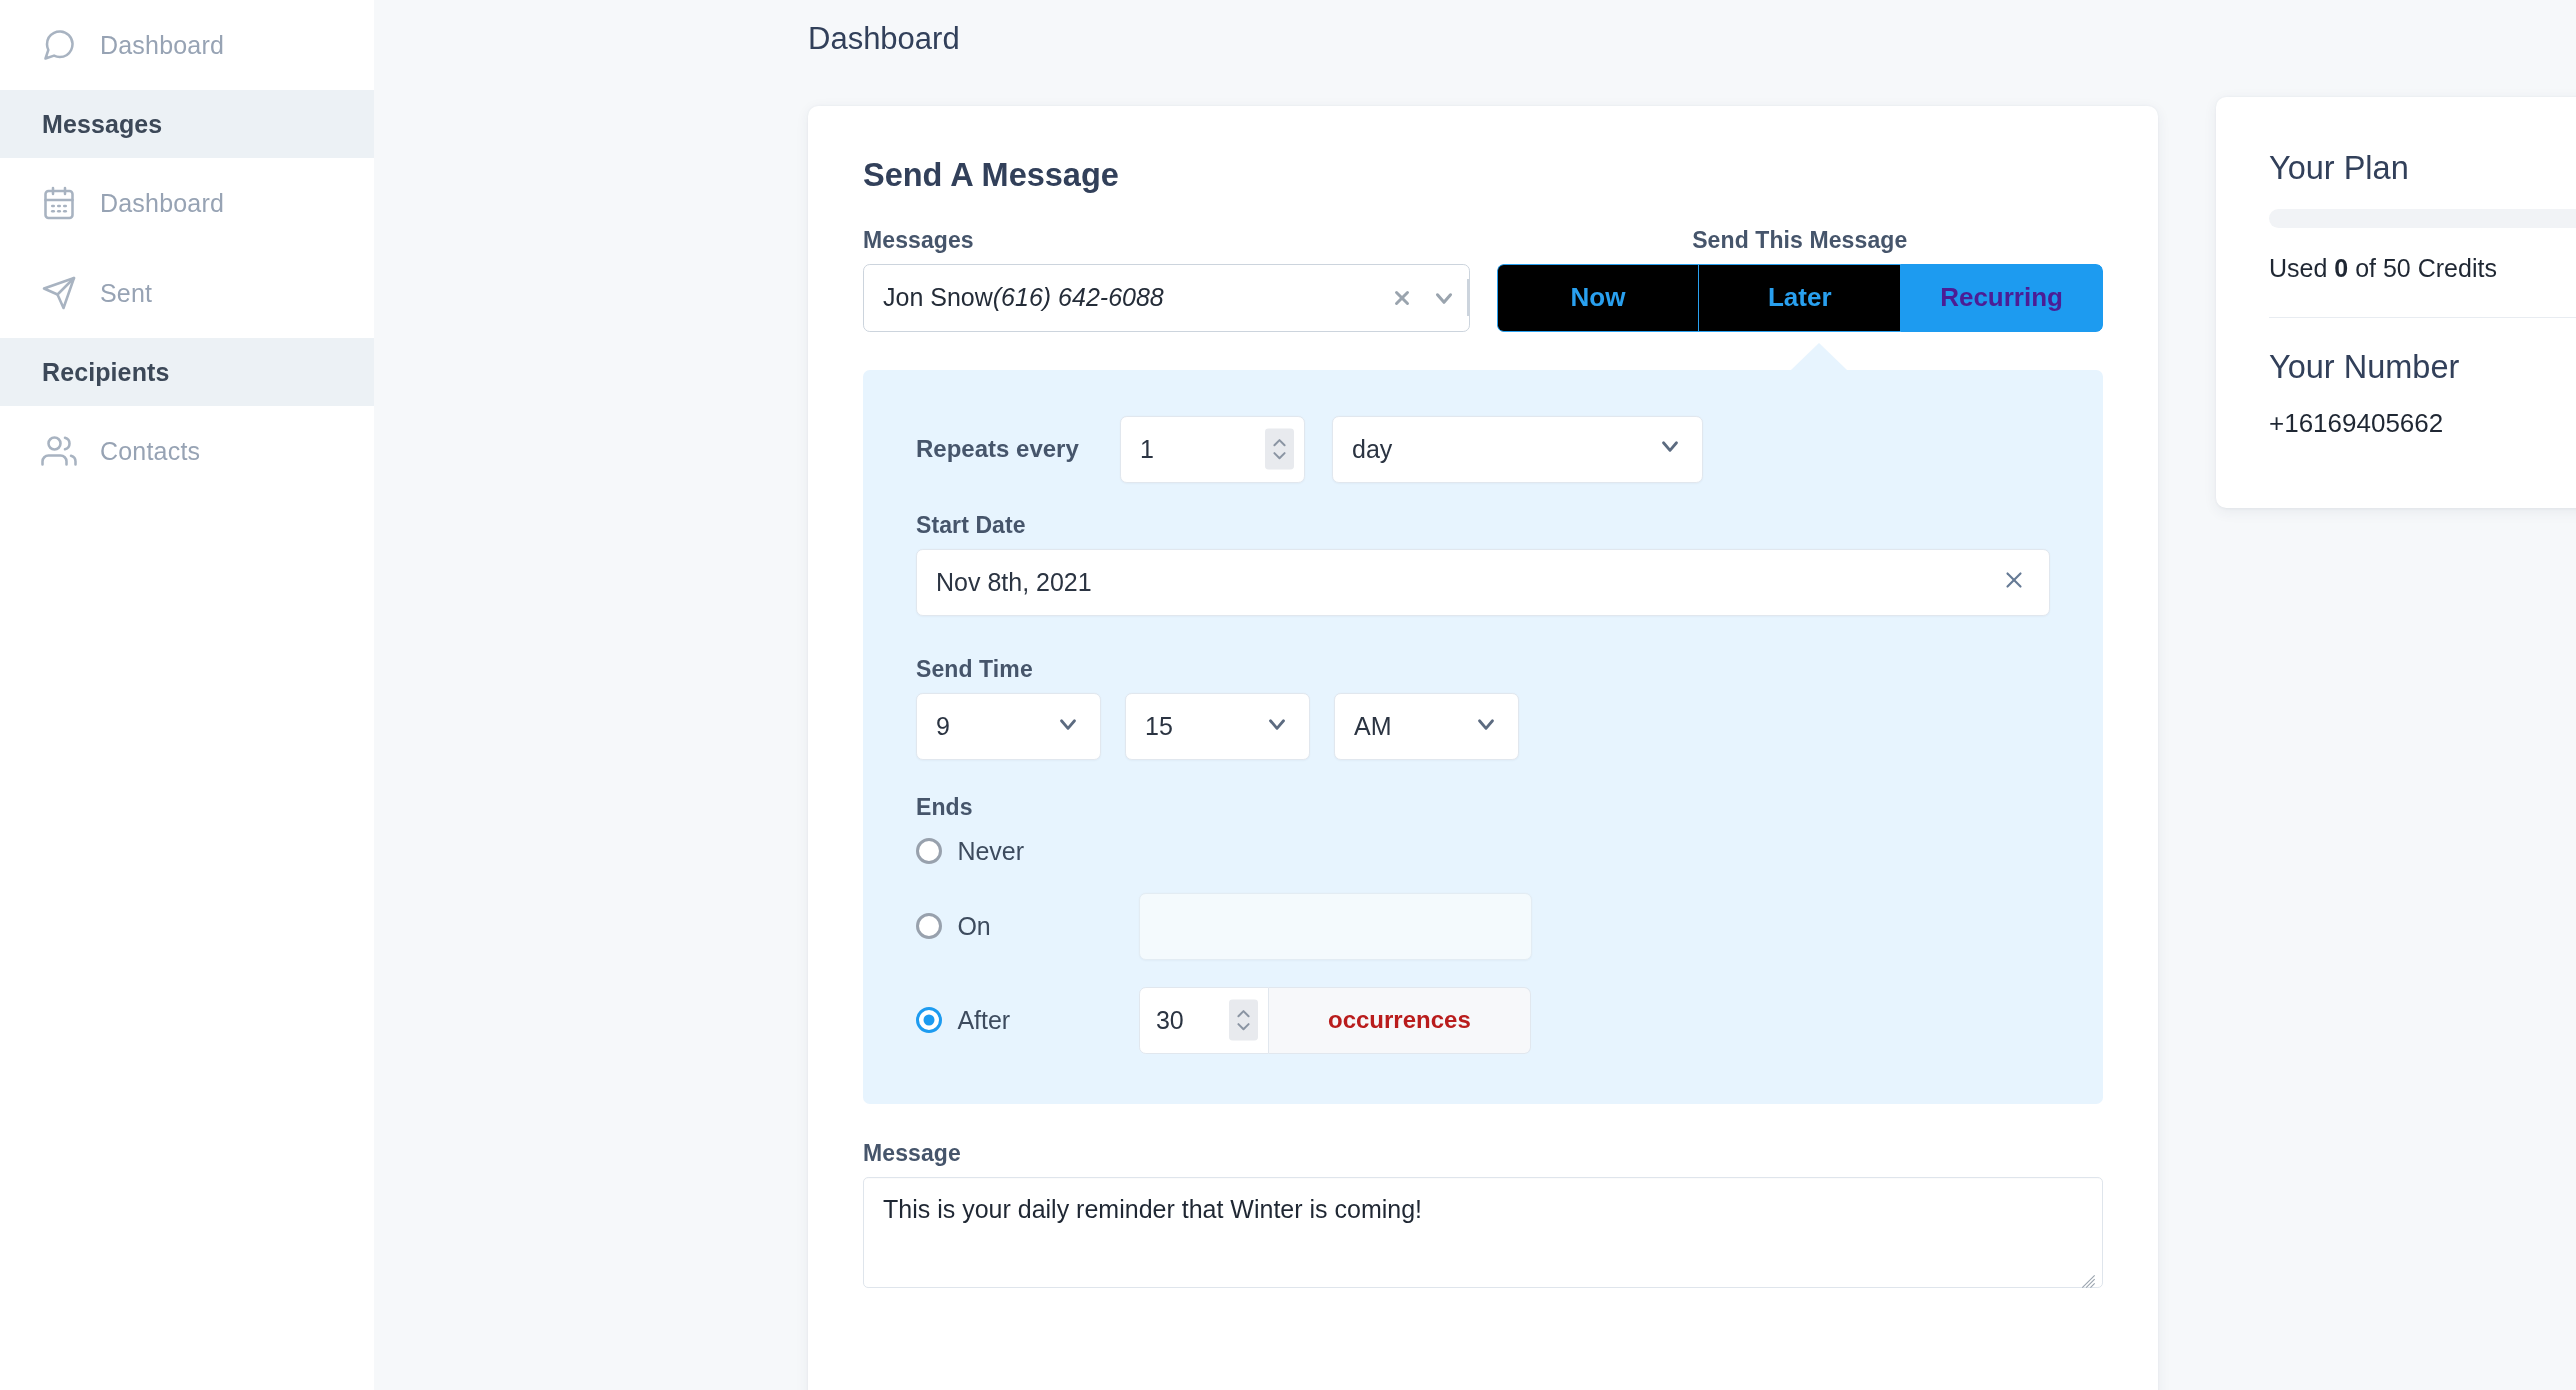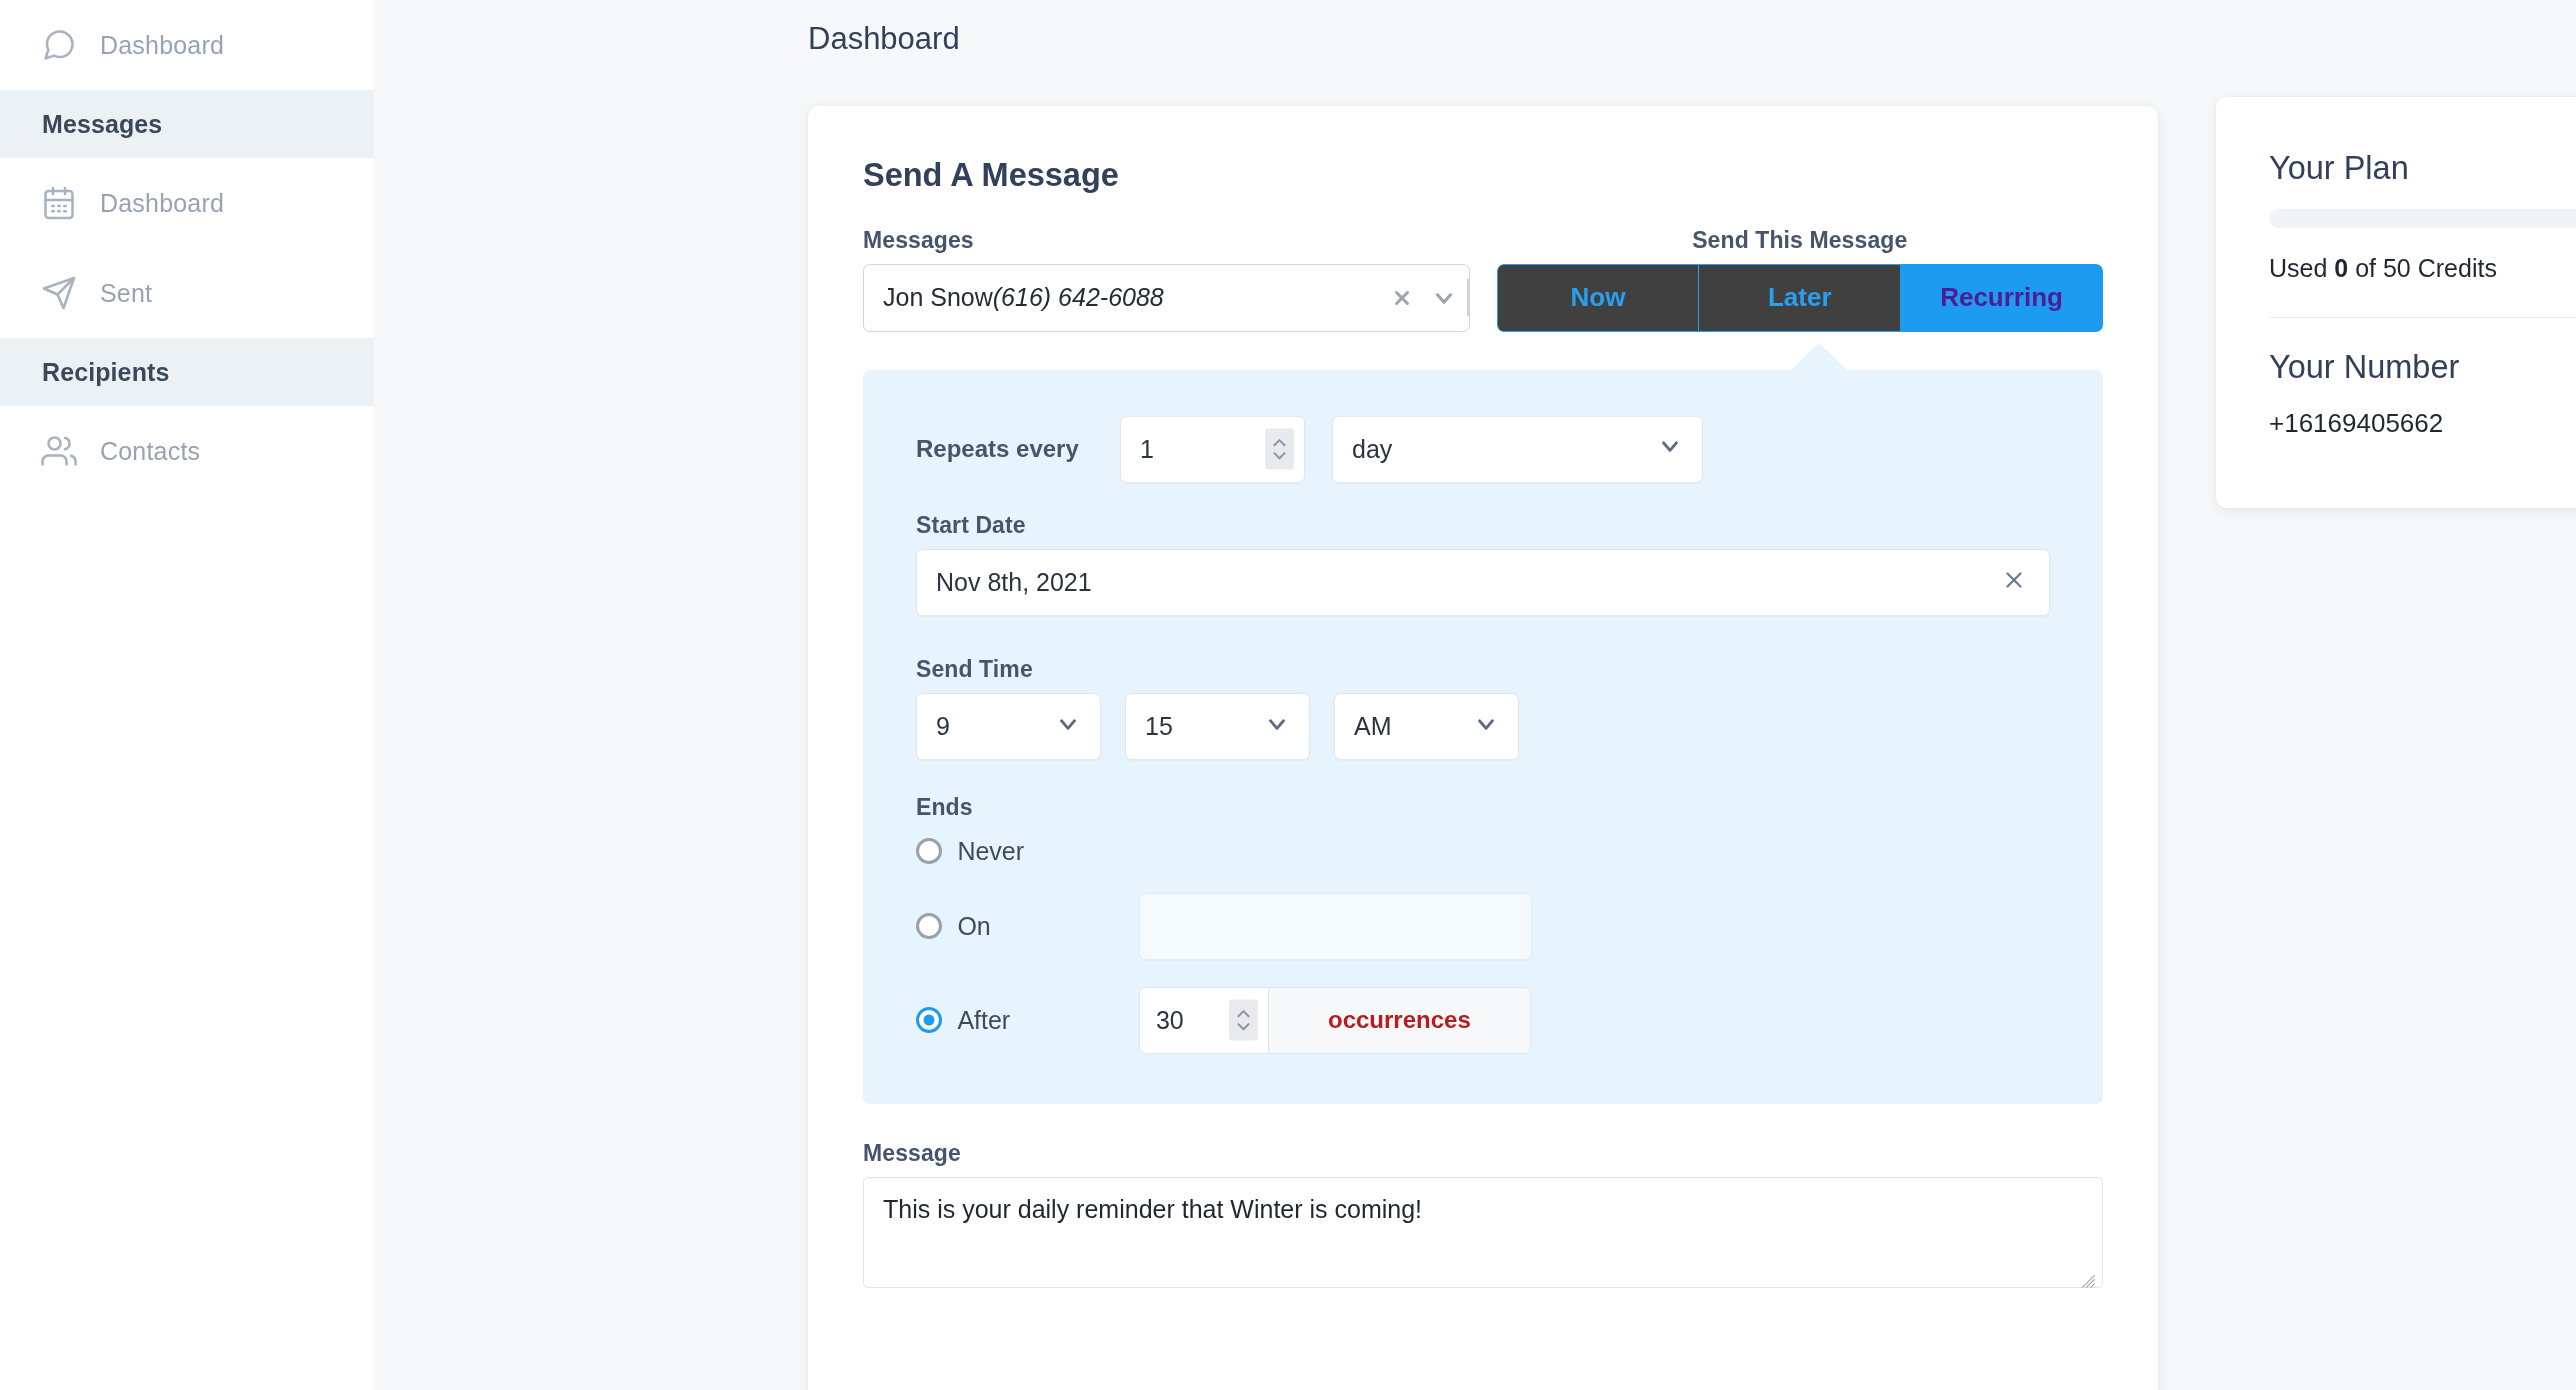--- a/index.html
+++ b/index.html
@@ -80,21 +80,21 @@
   .sel-x { width: 38px; display:flex;align-items:center;justify-content:center; color:#9aa4ae; font-size: 27px; cursor:pointer;}
   .sel-sep { width: 1.3px; height: 56%; background: #ccd4dd; }
   .sel-caret { width: 46px; display:flex;align-items:center;justify-content:center; cursor:pointer;}
   .sel-caret svg { width: 26px; height: 26px; stroke:#9aa4ae; fill:none; stroke-width:2.8; stroke-linecap:round; stroke-linejoin:round;}
 
   
   .segmented { display: flex; height: 68px; border-radius: 6.8px; overflow: hidden; }
   .seg {
     flex: 1; display:flex; align-items:center; justify-content:center;
     font-size: 26px; font-weight: 700;
-    background: #404040; color: #29a0ef;
+    background: #000000; color: #29a0ef;
     border: 1.3px solid #29a0ef; border-right-width: 0;
     cursor: pointer;
   }
   .seg:first-child { border-radius: 6.8px 0 0 6.8px; }
   .seg:last-child { border-right-width: 1.3px; border-radius: 0 6.8px 6.8px 0; }
   .seg.active { background: #1d9bf0; color: #4c1d95; border-color: #1d9bf0; }
 
   
   .recur-wrap { position: relative; margin-top: 38px; }
   .recur-arrow {

